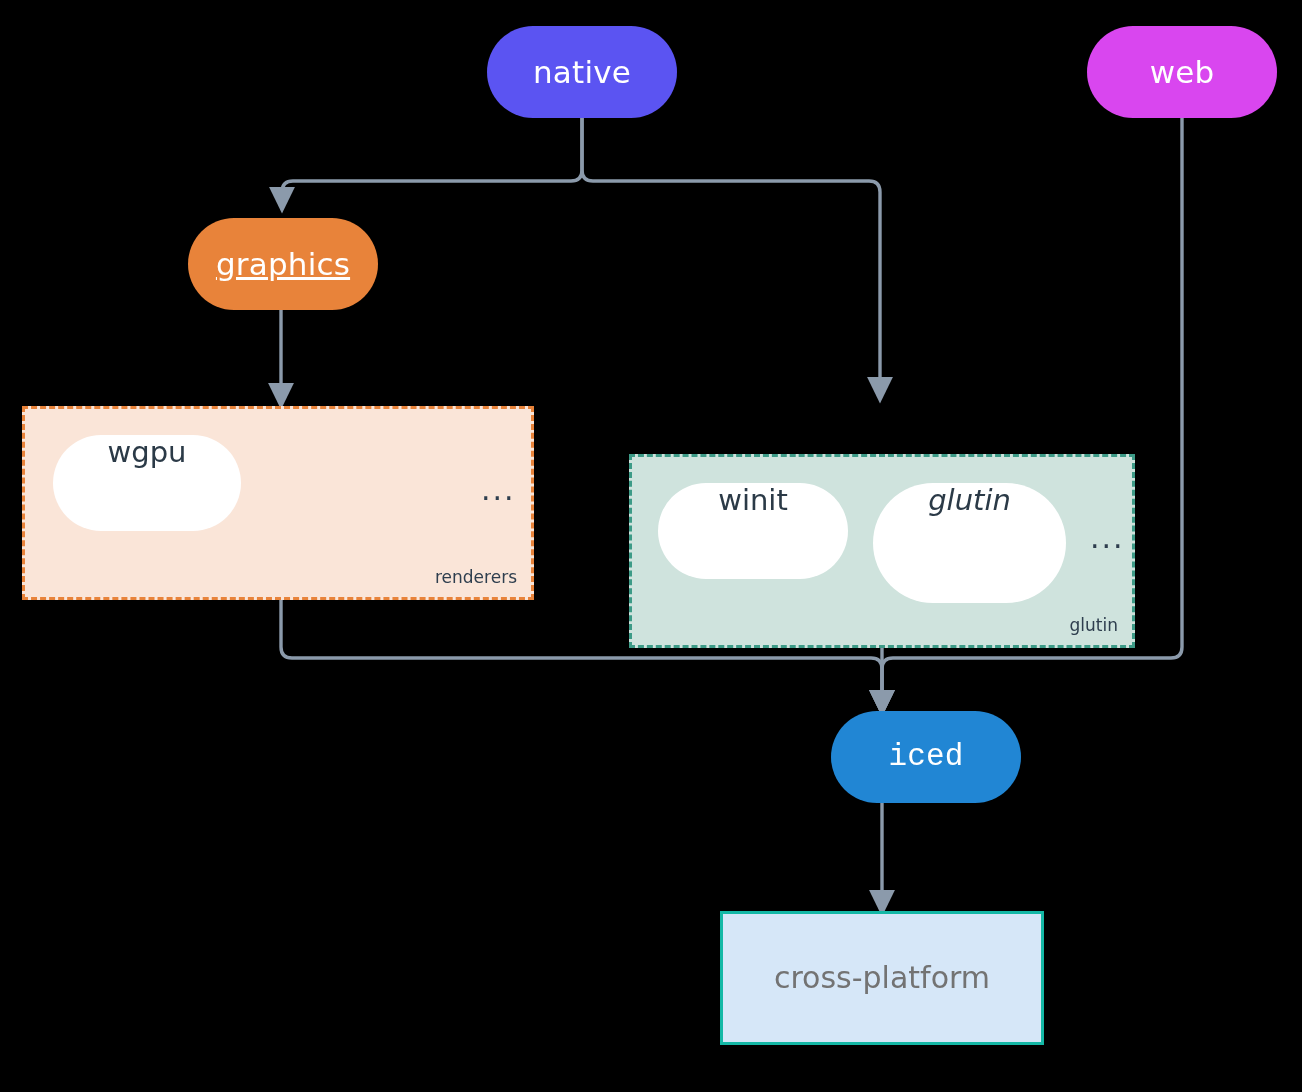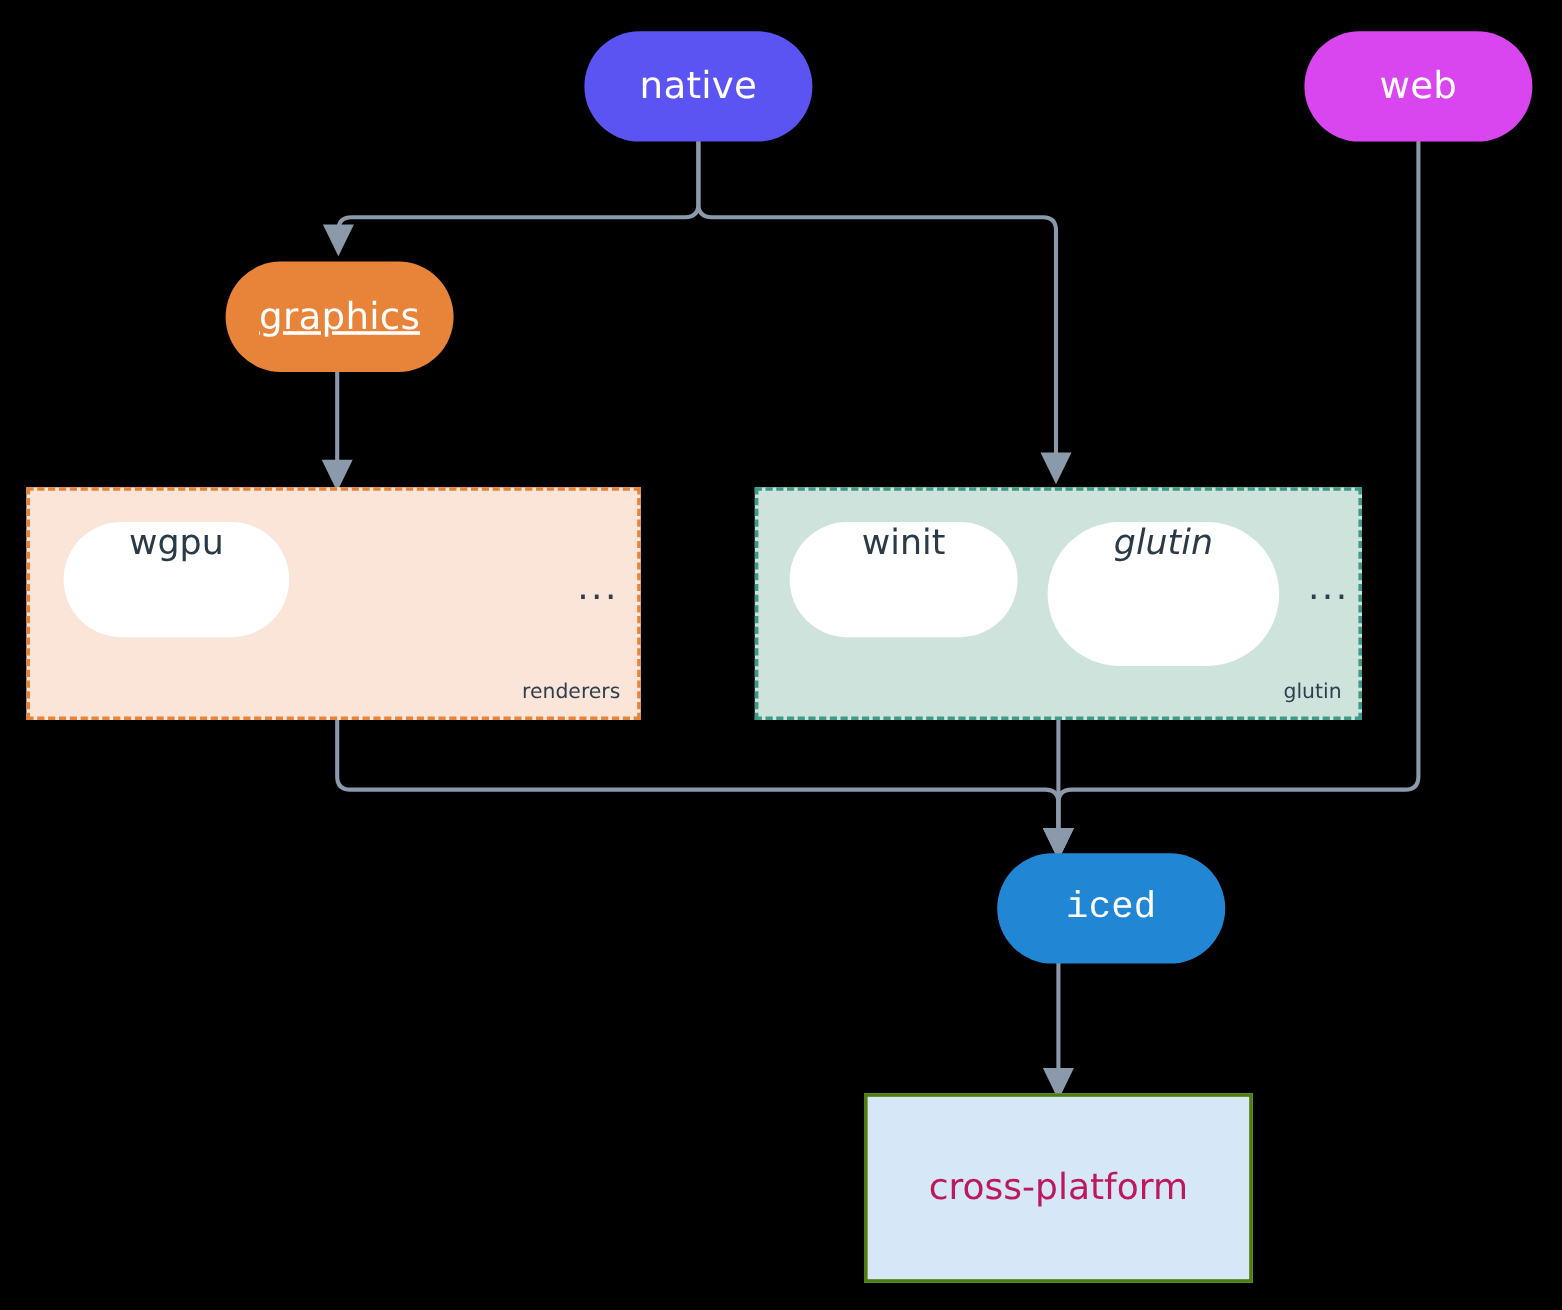--- a/index.html
+++ b/index.html
@@ -112,28 +112,28 @@
   .pill-glow   { left: 240px; top: 26px; width: 196px; height: 96px; }
   .dots-renderers { left: 456px; top: 66px; }
   .pill-winit  { left: 26px;  top: 26px; width: 190px; height: 96px; }
   .pill-glutin { left: 241px; top: 26px; width: 193px; height: 120px; font-style: italic; }
   .dots-shells { left: 458px; top: 66px; }
   .app-box {
     position: absolute;
     left: 720px;
     top: 911px;
     width: 324px;
-    height: 158px;
-    box-sizing: border-box;
-    border: 3px solid #4d7c0f;
+    height: 134px;
+    box-sizing: border-box;
+    border: 3px solid #14b8a6;
     background: #d6e7f8;
     display: flex;
     align-items: center;
     justify-content: center;
-    color: #be185d;
+    color: #737373;
     font-size: 30px;
     line-height: 1.55;
     text-align: center;
   }
 </style>
 </head>
 <body>
 
 <div id="diagram">
 
@@ -175,21 +175,21 @@
   </div>
 
   <div class="group-box group-renderers" style="background:#fae5d8; border-color:#e8833a;">
     <div class="sub-pill pill-wgpu">
       <span>wgpu</span>
     </div>
     <span class="ellipsis dots-renderers">...</span>
     <span class="group-label">renderers</span>
   </div>
 
-  <div class="group-box group-shells" style="background:#cfe3dd; border-color:#3d9b87;">
+  <div class="group-box group-shells" style="background:#cfe3dd; border-color:#3d9b87;margin-top:48px;">
     <div class="sub-pill pill-winit">
       <span>winit</span>
     </div>
     <div class="sub-pill pill-glutin">
       <span>glutin</span>
     </div>
     <span class="ellipsis dots-shells">...</span>
     <span class="group-label">glutin</span>
   </div>
 

